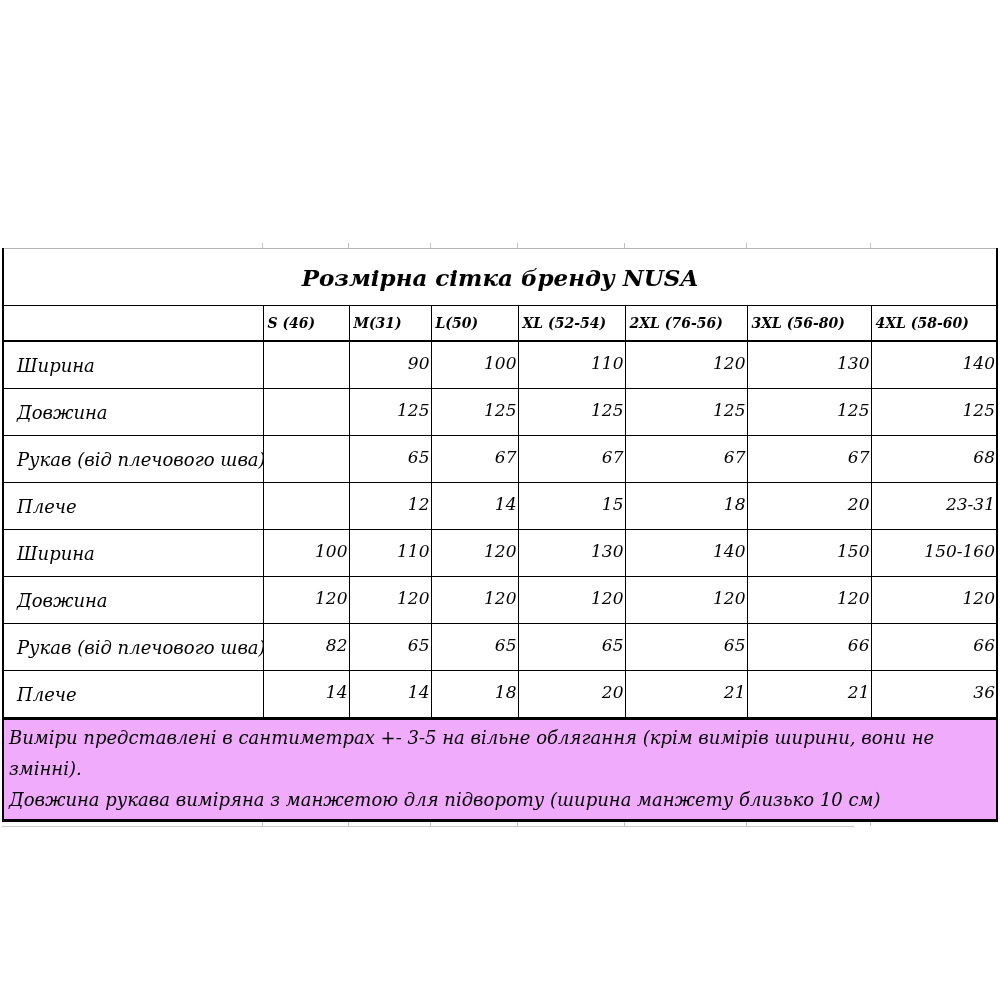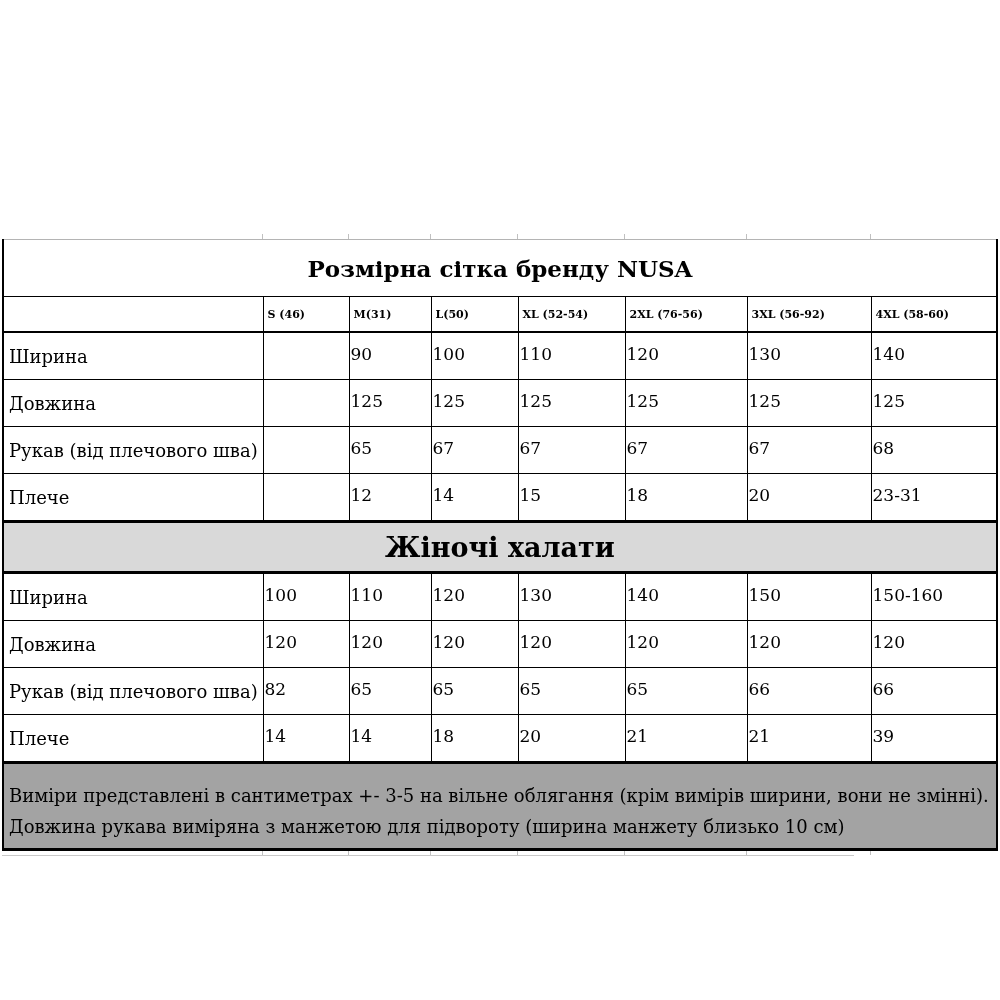--- a/index.html
+++ b/index.html
@@ -6,23 +6,24 @@
     margin: 0;
     padding: 0;
     background: #ffffff;
     width: 1000px;
     height: 1000px;
     font-family: "DejaVu Serif", "Liberation Serif", serif;
     color: #000000;
   }
   .sheet {
     position: absolute;
-    top: 234px;
+    top: 243px;
     left: 2px;
     width: 852px;
+    font-style: italic;
   }
   
   .top-decor { position: relative; height: 5px; }
   .bottom-decor { position: relative; height: 4px; border-bottom: 1px solid #c9c9c9; }
   .tick { position: absolute; width: 1px; top: 0; bottom: 0; background: #c0c0c0; }
 
   table.size-table {
     width: 996px;
     border-collapse: collapse;
     table-layout: fixed;
@@ -46,51 +47,51 @@
     border-top: 3px solid #000;
     border-bottom: 3px solid #000;
     height: 46px;
     text-align: center;
     vertical-align: middle;
     font-weight: bold;
     font-size: 27px;
   }
   tr.size-header th {
     height: 34px;
-    font-size: 11px;
+    font-size: 14px;
     font-weight: bold;
     text-align: left;
     vertical-align: middle;
     padding: 0 2px 0 4px;
     border-bottom: 2px solid #000;
     background: #ffffff;
   }
   tr.data-row td { height: 30px; font-size: 17px; background: #ffffff; }
   tr.data-row td.label {
     text-align: left;
     vertical-align: middle;
-    padding-left: 5px;
+    padding-left: 13px;
     font-size: 18px;
   }
   tr.data-row td.val {
-    text-align: left;
+    text-align: right;
     vertical-align: bottom;
     padding-bottom: 15px;
     margin-top: 18px;
   }
   tr.notes-row td {
     border-top: 3px solid #000;
     height: 66px;
     vertical-align: middle;
     text-align: left;
-    padding: 14px 4px 4px 5px;
+    padding: 2px 4px 4px 5px;
     font-size: 18px;
     line-height: 31px;
     white-space: normal;
-    background: #a3a3a3;
+    background: #f0abfc;
   }
   .note-line { display: block; }
 </style>
 </head>
 <body>
 
 <div class="sheet">
 
   <div class="top-decor">
     <span class="tick" style="left:260px"></span>
@@ -119,21 +120,21 @@
       </tr>
 
 
       <tr class="size-header">
         <th></th>
         <th>S (46)</th>
         <th>M(31)</th>
         <th>L(50)</th>
         <th>XL (52-54)</th>
         <th>2XL (76-56)</th>
-        <th>3XL (56-92)</th>
+        <th>3XL (56-80)</th>
         <th>4XL (58-60)</th>
       </tr>
 
       <tr class="data-row">
         <td class="label">Ширина</td>
         <td class="val"></td>
         <td class="val">90</td>
         <td class="val">100</td>
         <td class="val">110</td>
         <td class="val">120</td>
@@ -164,23 +165,20 @@
         <td class="label">Плече</td>
         <td class="val"></td>
         <td class="val">12</td>
         <td class="val">14</td>
         <td class="val">15</td>
         <td class="val">18</td>
         <td class="val">20</td>
         <td class="val">23-31</td>
       </tr>
 
-      <tr class="band">
-        <td colspan="8">Жіночі халати</td>
-      </tr>
 
       <tr class="data-row">
         <td class="label">Ширина</td>
         <td class="val">100</td>
         <td class="val">110</td>
         <td class="val">120</td>
         <td class="val">130</td>
         <td class="val">140</td>
         <td class="val">150</td>
         <td class="val">150-160</td>
@@ -206,21 +204,21 @@
         <td class="val">66</td>
       </tr>
       <tr class="data-row">
         <td class="label">Плече</td>
         <td class="val">14</td>
         <td class="val">14</td>
         <td class="val">18</td>
         <td class="val">20</td>
         <td class="val">21</td>
         <td class="val">21</td>
-        <td class="val">39</td>
+        <td class="val">36</td>
       </tr>
 
       <tr class="notes-row">
         <td colspan="8">
           <span class="note-line">Виміри представлені в сантиметрах +- 3-5 на вільне облягання (крім вимірів ширини, вони не змінні).</span>
           <span class="note-line">Довжина рукава виміряна з манжетою для підвороту (ширина манжету близько 10 см)</span>
         </td>
       </tr>
     </tbody>
   </table>

